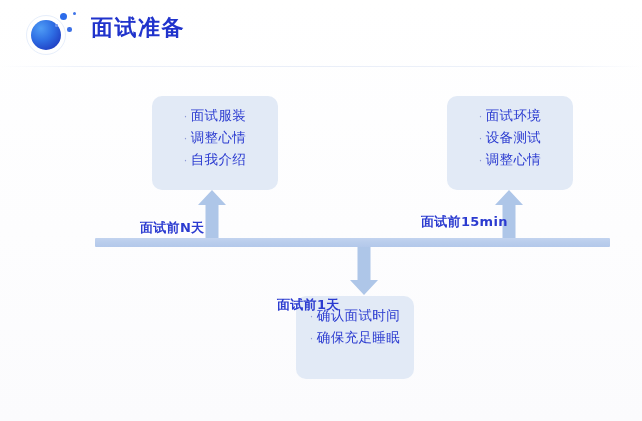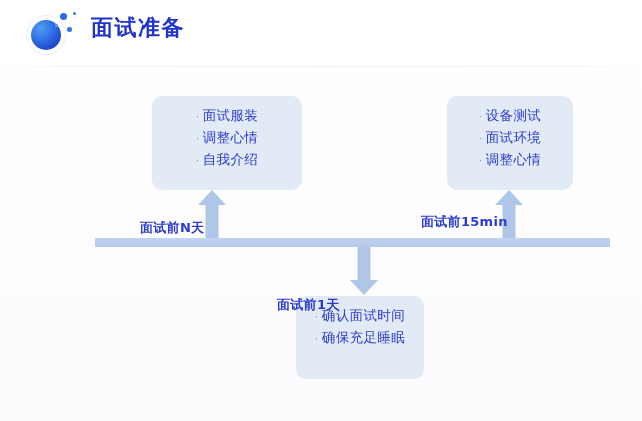--- a/index.html
+++ b/index.html
@@ -101,23 +101,23 @@
     text-align: center;
     white-space: nowrap;
     letter-spacing: 0.4px;
   }
   .box-line .bullet {
     color: #8f9ad8;
     font-size: 11px;
     margin-right: 3px;
   }
 
-  #box-left   { left: 152px; top: 96px;  width: 150px; height: 94px; }
+  #box-left   { left: 152px; top: 96px;  width: 126px; height: 94px; }
   #box-right  { left: 447px; top: 96px;  width: 126px; height: 94px; }
-  #box-bottom { left: 296px; top: 296px; width: 128px; height: 83px; }
+  #box-bottom { left: 296px; top: 296px; width: 118px; height: 83px; }
 
   
   .timeline-bar {
     position: absolute;
     left: 95px;
     top: 238px;
     width: 515px;
     height: 9px;
     background: linear-gradient(180deg, #c2d3ef 0%, #b9cdec 50%, #b3c8ea 100%);
     border-radius: 1px;
@@ -167,24 +167,24 @@
     <div class="box-line">
       <span class="bullet">·</span><span>调整心情</span>
     </div>
     <div class="box-line">
       <span class="bullet">·</span><span>自我介绍</span>
     </div>
   </div>
 
   <div class="box" id="box-right">
     <div class="box-line">
+      <span class="bullet">·</span><span>面试环境</span>
+    </div>
+    <div class="box-line">
       <span class="bullet">·</span><span>设备测试</span>
-    </div>
-    <div class="box-line">
-      <span class="bullet">·</span><span>面试环境</span>
     </div>
     <div class="box-line">
       <span class="bullet">·</span><span>调整心情</span>
     </div>
   </div>
 
   <div class="box" id="box-bottom">
     <div class="box-line">
       <span class="bullet">·</span><span>确认面试时间</span>
     </div>

